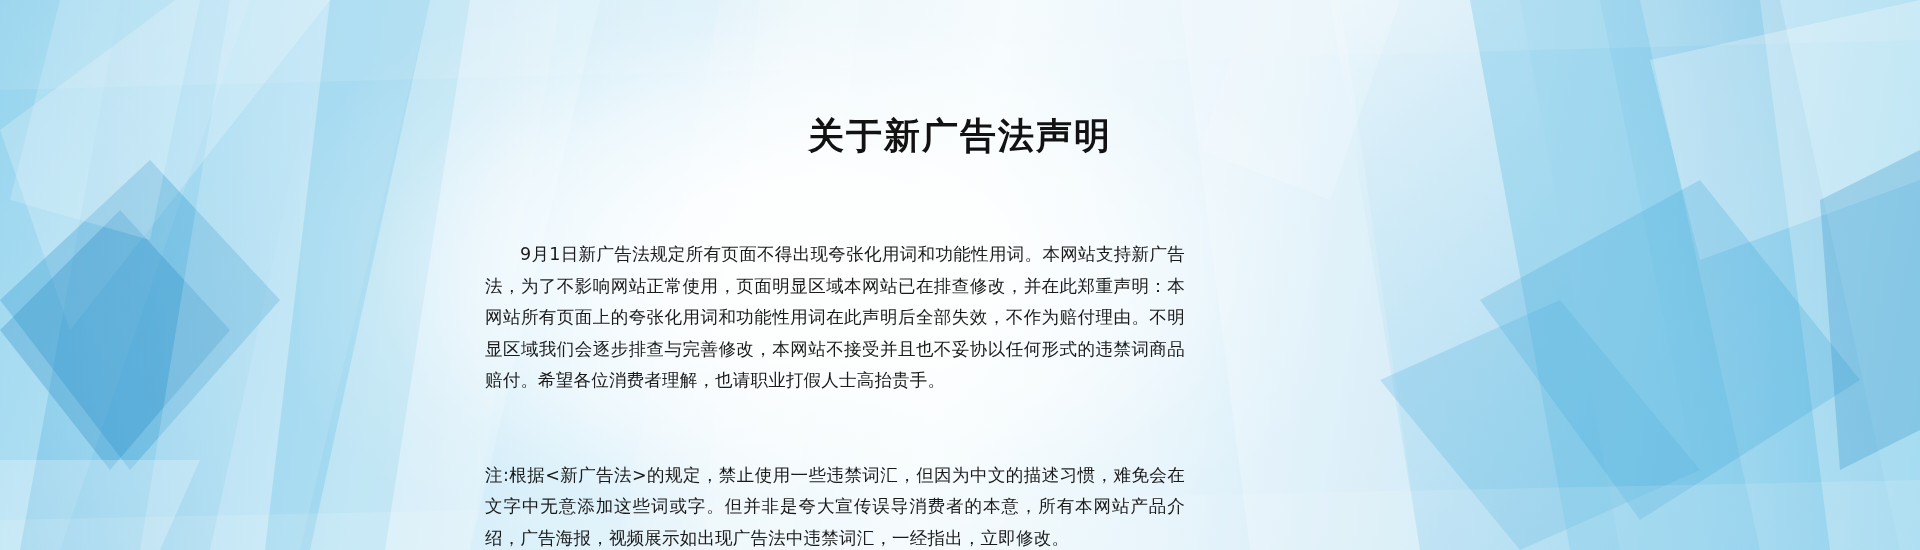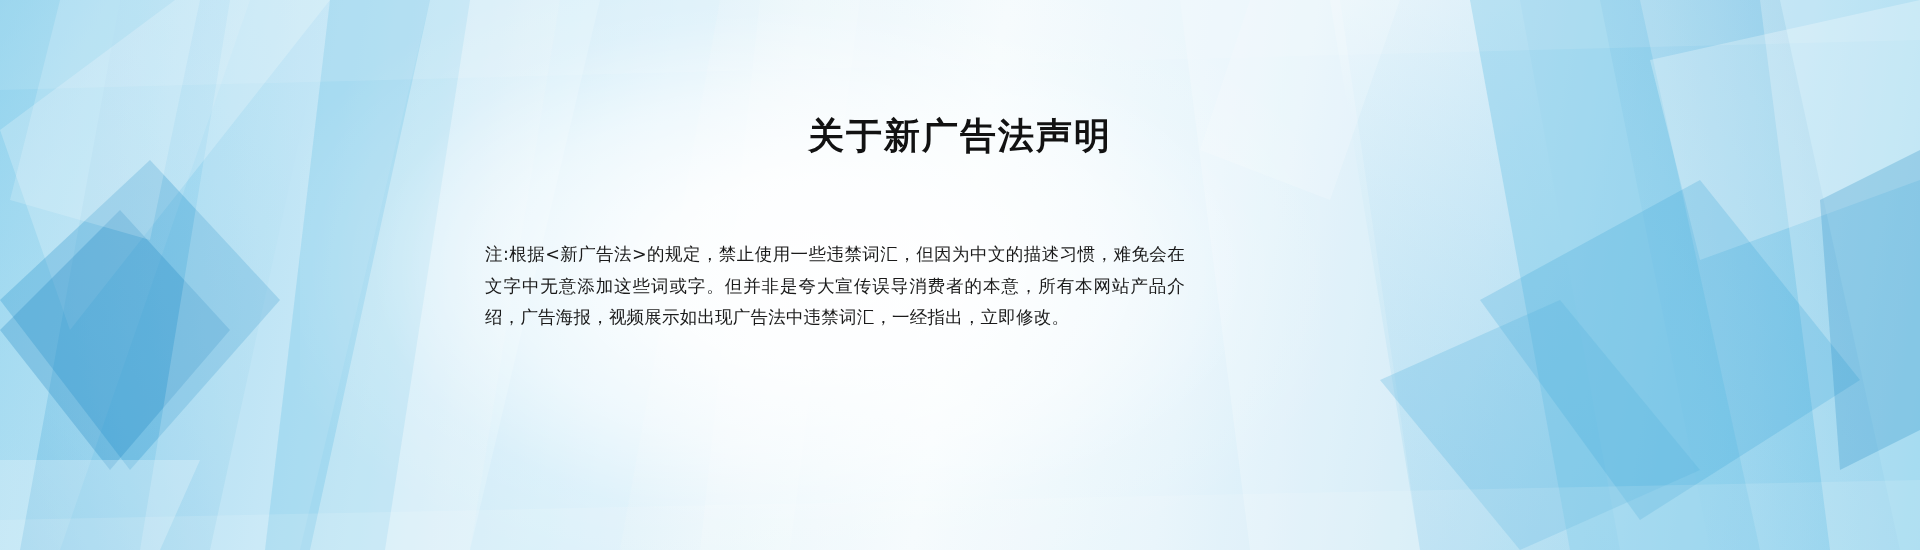--- a/index.html
+++ b/index.html
@@ -100,16 +100,17 @@
       <polygon points="760,0 860,0 790,550 700,550" fill="#ffffff" opacity="0.14"></polygon>
     </g>
   </svg>
 
   <div class="glow"></div>
 
   <div class="content">
     <h1 class="title">关于新广告法声明</h1>
 
     <div class="body-text">
+      <p class="para indent">9月1日新广告法规定所有页面不得出现夸张化用词和功能性用词。本网站支持新广告法，为了不影响网站正常使用，页面明显区域本网站已在排查修改，并在此郑重声明：本网站所有页面上的夸张化用词和功能性用词在此声明后全部失效，不作为赔付理由。不明显区域我们会逐步排查与完善修改，本网站不接受并且也不妥协以任何形式的违禁词商品赔付。希望各位消费者理解，也请职业打假人士高抬贵手。</p>
       <p class="para">注:根据&lt;新广告法&gt;的规定，禁止使用一些违禁词汇，但因为中文的描述习惯，难免会在文字中无意添加这些词或字。但并非是夸大宣传误导消费者的本意，所有本网站产品介绍，广告海报，视频展示如出现广告法中违禁词汇，一经指出，立即修改。</p>
     </div>
   </div>
 </div>
 
 </body></html>

